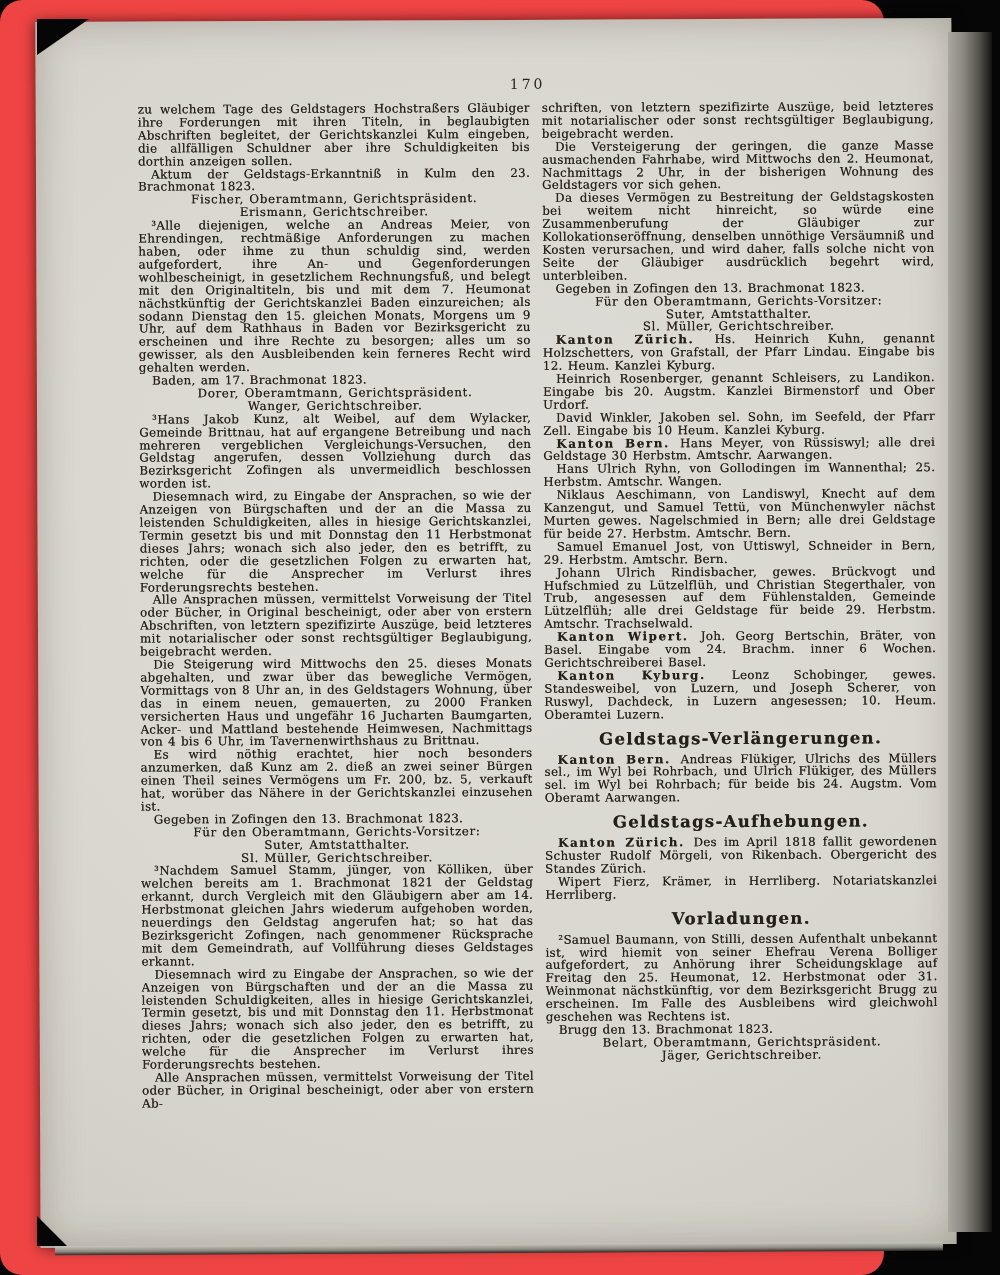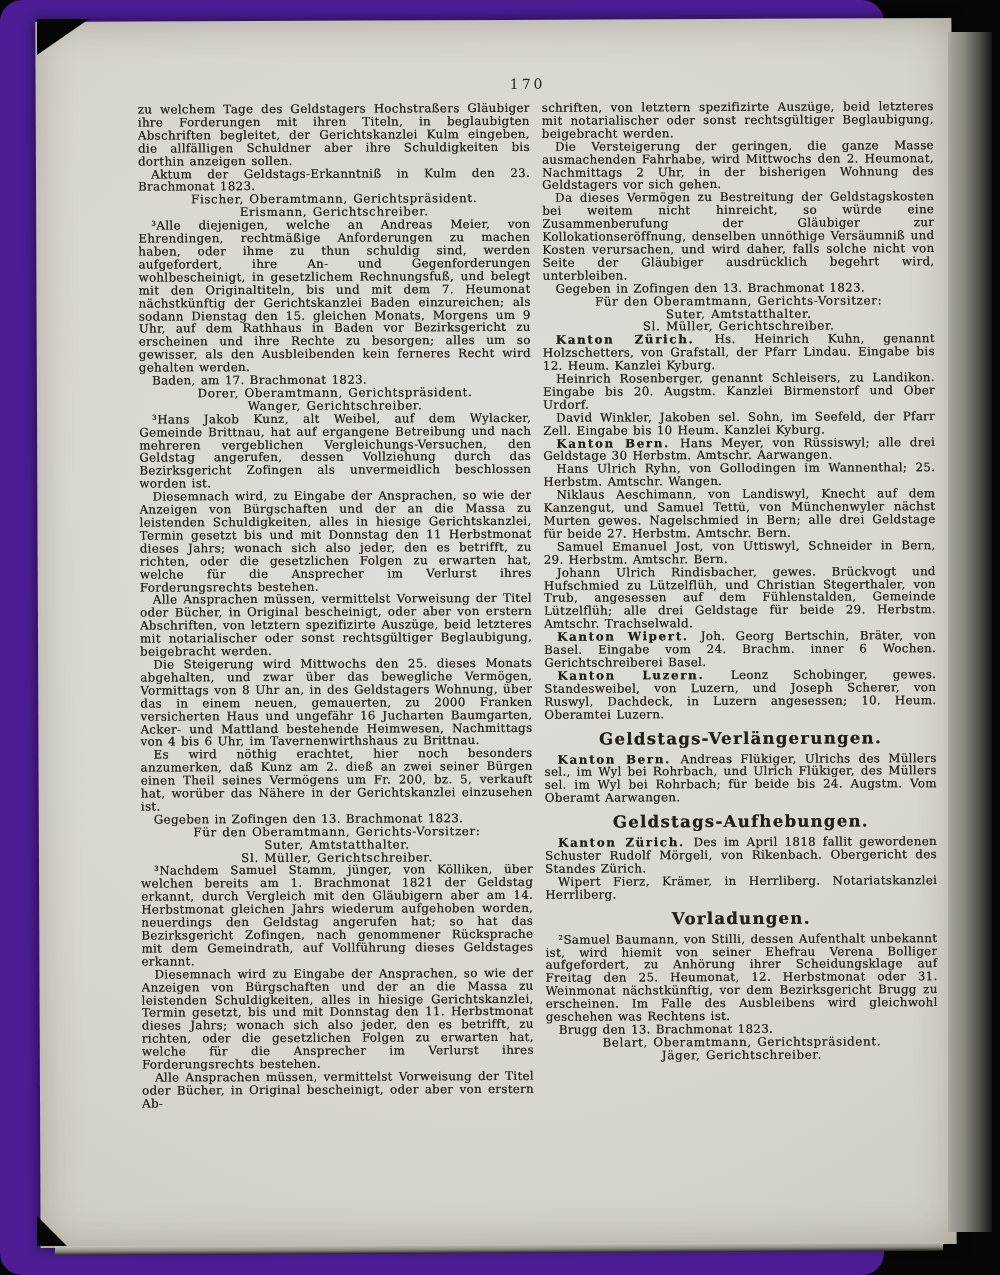--- a/index.html
+++ b/index.html
@@ -1,19 +1,19 @@
 <!DOCTYPE html>
 <html><head>
 <meta charset="utf-8">
 <style>
   * { margin:0; padding:0; box-sizing:border-box; }
   html,body { width:1000px; height:1275px; background:#060606; overflow:hidden; }
   body { font-family:"DejaVu Serif", serif; }
 
-  .scan { position:relative; width:884px; height:1275px; background:#4c1d95;border-radius:22px; }
+  .scan { position:relative; width:884px; height:1275px; background:#ef4444;border-radius:22px; }
 
   .paper {
     position:absolute; left:38px; top:20px; width:916px; height:1226px;
     background: radial-gradient(ellipse 120% 90% at 48% 42%,
                 #dfddd7 0%, #d9d6d0 50%, #cecbc3 80%, #b7b3aa 100%);
     transform: rotate(-0.25deg);
     box-shadow: inset 0 0 40px rgba(55,45,25,.28), 0 0 14px rgba(0,0,0,.65);
     color:#241f18;
   }
 
@@ -95,21 +95,21 @@
         <p class="block b-center">Sl. Müller, Gerichtschreiber.</p>
         <p class="block"><span class="lead">Kanton Zürich. </span>Hs. Heinrich Kuhn, genannt Holzschetters, von Grafstall, der Pfarr Lindau. Eingabe bis 12. Heum. Kanzlei Kyburg.</p>
         <p class="block">Heinrich Rosenberger, genannt Schleisers, zu Landikon. Eingabe bis 20. Augstm. Kanzlei Birmenstorf und Ober Urdorf.</p>
         <p class="block">David Winkler, Jakoben sel. Sohn, im Seefeld, der Pfarr Zell. Eingabe bis 10 Heum. Kanzlei Kyburg.</p>
         <p class="block"><span class="lead">Kanton Bern. </span>Hans Meyer, von Rüssiswyl; alle drei Geldstage 30 Herbstm. Amtschr. Aarwangen.</p>
         <p class="block">Hans Ulrich Ryhn, von Gollodingen im Wannenthal; 25. Herbstm. Amtschr. Wangen.</p>
         <p class="block">Niklaus Aeschimann, von Landiswyl, Knecht auf dem Kanzengut, und Samuel Tettü, von Münchenwyler nächst Murten gewes. Nagelschmied in Bern; alle drei Geldstage für beide 27. Herbstm. Amtschr. Bern.</p>
         <p class="block">Samuel Emanuel Jost, von Uttiswyl, Schneider in Bern, 29. Herbstm. Amtschr. Bern.</p>
         <p class="block">Johann Ulrich Rindisbacher, gewes. Brückvogt und Hufschmied zu Lützelflüh, und Christian Stegerthaler, von Trub, angesessen auf dem Fühlenstalden, Gemeinde Lützelflüh; alle drei Geldstage für beide 29. Herbstm. Amtschr. Trachselwald.</p>
         <p class="block"><span class="lead">Kanton Wipert. </span>Joh. Georg Bertschin, Bräter, von Basel. Eingabe vom 24. Brachm. inner 6 Wochen. Gerichtschreiberei Basel.</p>
-        <p class="block"><span class="lead">Kanton Luzern. </span>Leonz Schobinger, gewes. Standesweibel, von Luzern, und Joseph Scherer, von Ruswyl, Dachdeck, in Luzern angesessen; 10. Heum. Oberamtei Luzern.</p>
+        <p class="block"><span class="lead">Kanton Kyburg. </span>Leonz Schobinger, gewes. Standesweibel, von Luzern, und Joseph Scherer, von Ruswyl, Dachdeck, in Luzern angesessen; 10. Heum. Oberamtei Luzern.</p>
         <p class="block b-heading">Geldstags-Verlängerungen.</p>
         <p class="block"><span class="lead">Kanton Bern. </span>Andreas Flükiger, Ulrichs des Müllers sel., im Wyl bei Rohrbach, und Ulrich Flükiger, des Müllers sel. im Wyl bei Rohrbach; für beide bis 24. Augstm. Vom Oberamt Aarwangen.</p>
         <p class="block b-heading">Geldstags-Aufhebungen.</p>
         <p class="block"><span class="lead">Kanton Zürich. </span>Des im April 1818 fallit gewordenen Schuster Rudolf Mörgeli, von Rikenbach. Obergericht des Standes Zürich.</p>
         <p class="block">Wipert Fierz, Krämer, in Herrliberg. Notariatskanzlei Herrliberg.</p>
         <p class="block b-heading">Vorladungen.</p>
         <p class="block">²Samuel Baumann, von Stilli, dessen Aufenthalt unbekannt ist, wird hiemit von seiner Ehefrau Verena Bolliger aufgefordert, zu Anhörung ihrer Scheidungsklage auf Freitag den 25. Heumonat, 12. Herbstmonat oder 31. Weinmonat nächstkünftig, vor dem Bezirksgericht Brugg zu erscheinen. Im Falle des Ausbleibens wird gleichwohl geschehen was Rechtens ist.</p>
         <p class="block">Brugg den 13. Brachmonat 1823.</p>
         <p class="block b-center">Belart, Oberamtmann, Gerichtspräsident.</p>
         <p class="block b-center">Jäger, Gerichtschreiber.</p>

